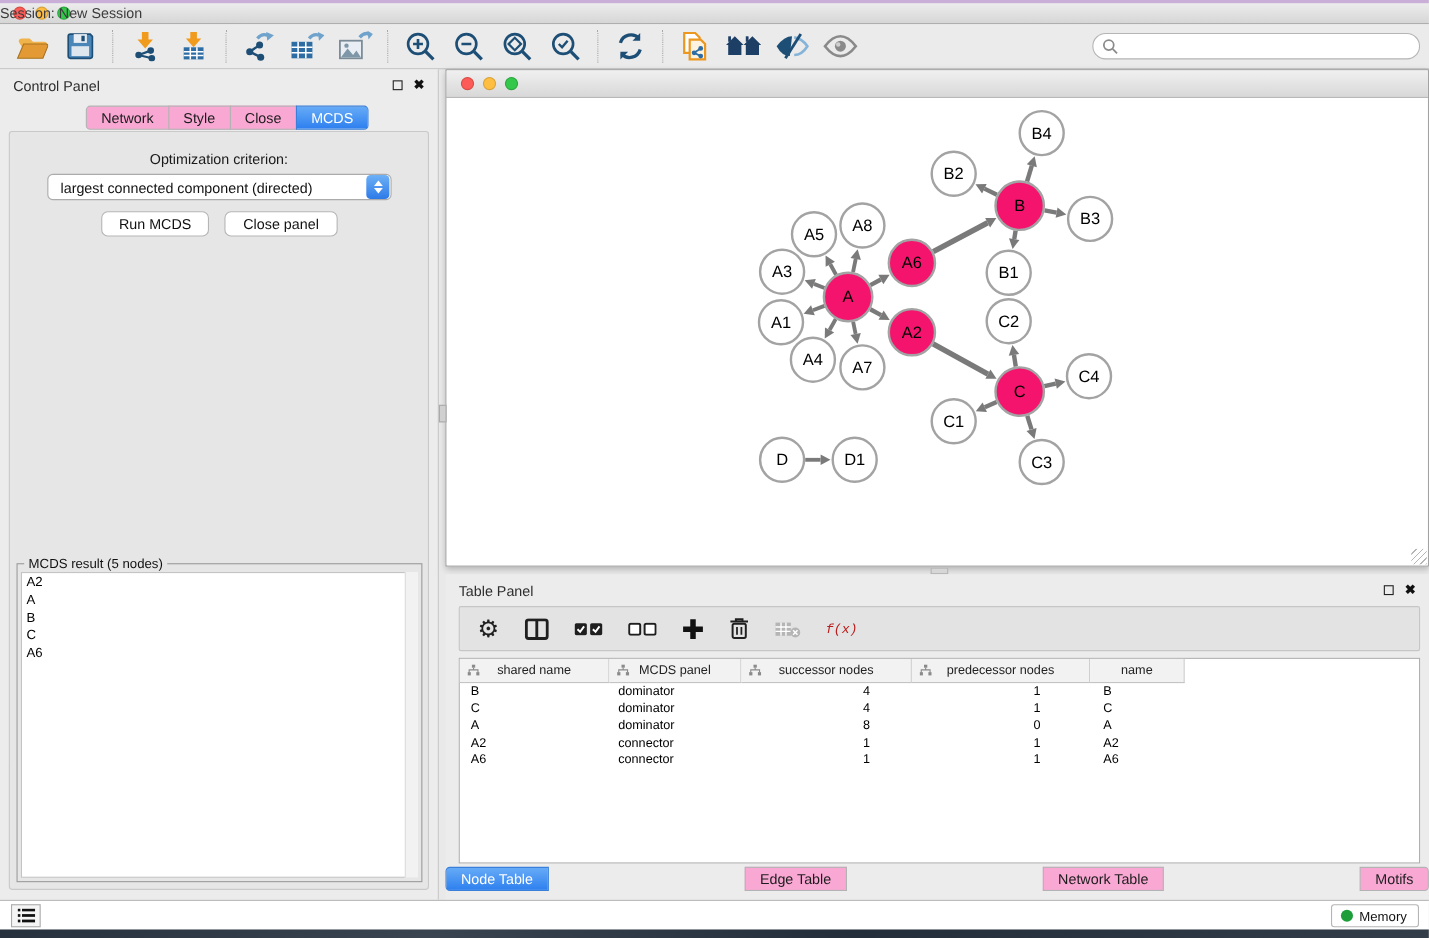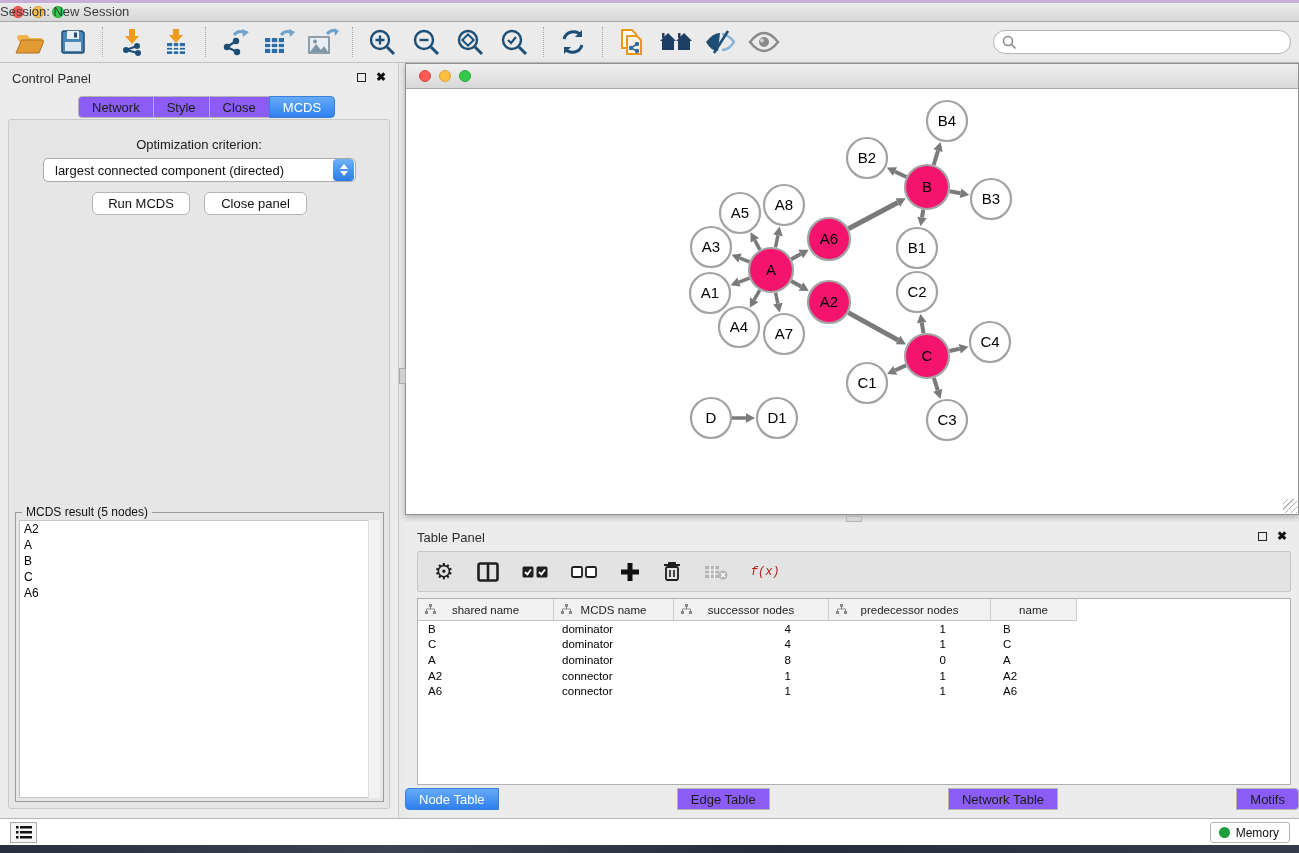--- a/index.html
+++ b/index.html
@@ -31,21 +31,21 @@
 
   
   #control-panel { position:absolute; left:0; top:63px; width:399px; height:755px; background:#ececec; border-right:1px solid #c9c9c9; }
   .panel-header { position:relative; height:28px; }
   .panel-header .ph-title { position:absolute; left:12px; top:8px; font-size:13px; color:#2d2d2d; }
   .ph-icons { position:absolute; right:12px; top:9px; display:flex; gap:10px; align-items:center; }
   .float-box { width:9px; height:9px; border:1.5px solid #222; display:inline-block; }
   .close-x { font-size:12px; font-weight:bold; color:#111; line-height:10px; }
 
   .cp-tabs { position:absolute; left:78px; top:33px; display:flex; }
-  .tab { height:22px; padding:0 13px; background:#8b5cf6; border:1px solid #b3b3b3; margin-left:-1px;
+  .tab { height:22px; padding:0 13px; background:#f9a8d4; border:1px solid #b3b3b3; margin-left:-1px;
     font-size:13px; color:#1c1c1c; display:flex; align-items:center; }
   .tab:first-child { border-radius:4px 0 0 4px; margin-left:0; }
   .tab:last-child { border-radius:0 4px 4px 0; }
   .tab.active { background:linear-gradient(#66abf7, #2e80ef); color:#fff; border-color:#3a7fd9; }
 
   #cp-content { position:absolute; left:8px; top:56px; width:382px; height:690px; background:#e6e6e6;
     border:1px solid #c9c9c9; border-radius:3px; }
   #opt-label { position:absolute; left:0; right:0; top:17px; text-align:center; font-size:13px; color:#1a1a1a; }
   #criterion-select { position:absolute; left:34px; top:38px; width:313px; height:24px; background:#fff;
     border:1px solid #ababab; border-radius:5px; display:flex; align-items:center; }
@@ -475,21 +475,21 @@
           </svg>
           <span>shared name</span>
         </div>
         <div class="th" style="width: 120px;">
           <svg class="tree-ico" width="11" height="11" viewBox="0 0 11 11">
             <rect x="4" y="0" width="3" height="3" fill="#8a8a8a"></rect>
             <rect x="0" y="7" width="3" height="3" fill="#8a8a8a"></rect>
             <rect x="8" y="7" width="3" height="3" fill="#8a8a8a"></rect>
             <path d="M5.5 3 v2 M1.5 7 v-2 h8 v2" stroke="#8a8a8a" stroke-width="1" fill="none"></path>
           </svg>
-          <span>MCDS name</span>
+          <span>MCDS panel</span>
         </div>
         <div class="th" style="width: 155px;">
           <svg class="tree-ico" width="11" height="11" viewBox="0 0 11 11">
             <rect x="4" y="0" width="3" height="3" fill="#8a8a8a"></rect>
             <rect x="0" y="7" width="3" height="3" fill="#8a8a8a"></rect>
             <rect x="8" y="7" width="3" height="3" fill="#8a8a8a"></rect>
             <path d="M5.5 3 v2 M1.5 7 v-2 h8 v2" stroke="#8a8a8a" stroke-width="1" fill="none"></path>
           </svg>
           <span>successor nodes</span>
         </div>

